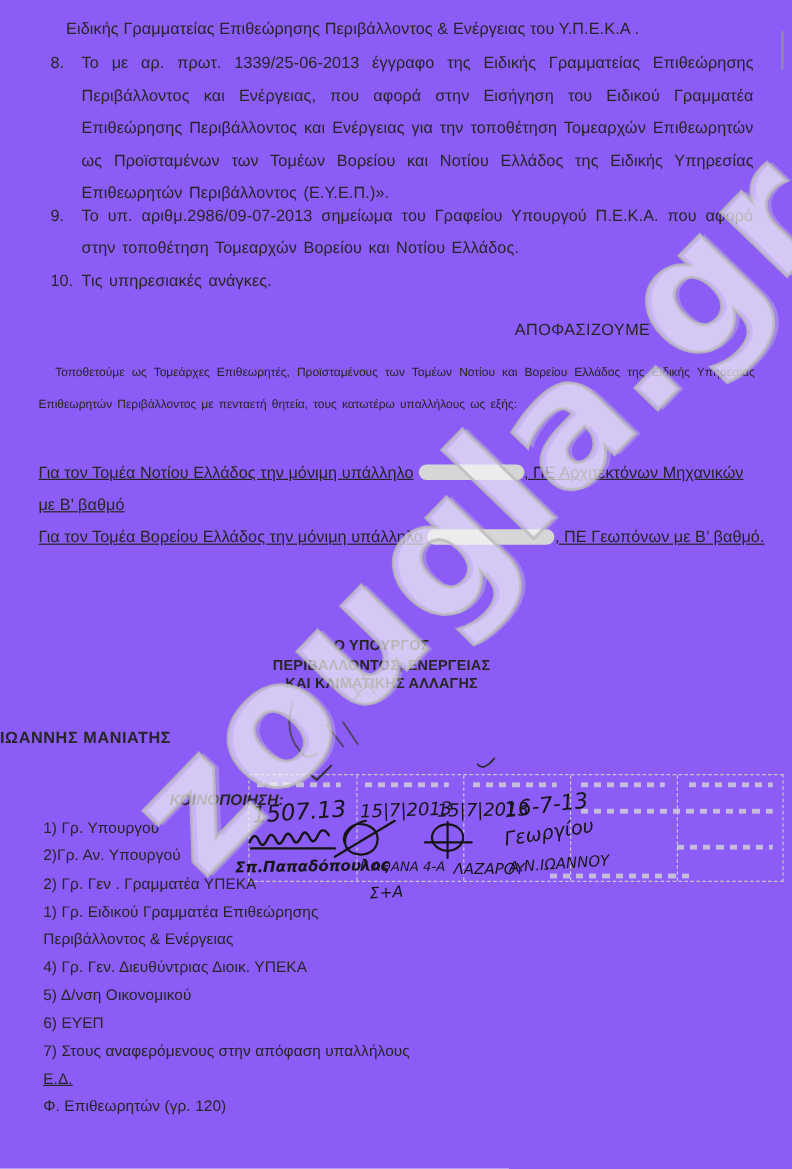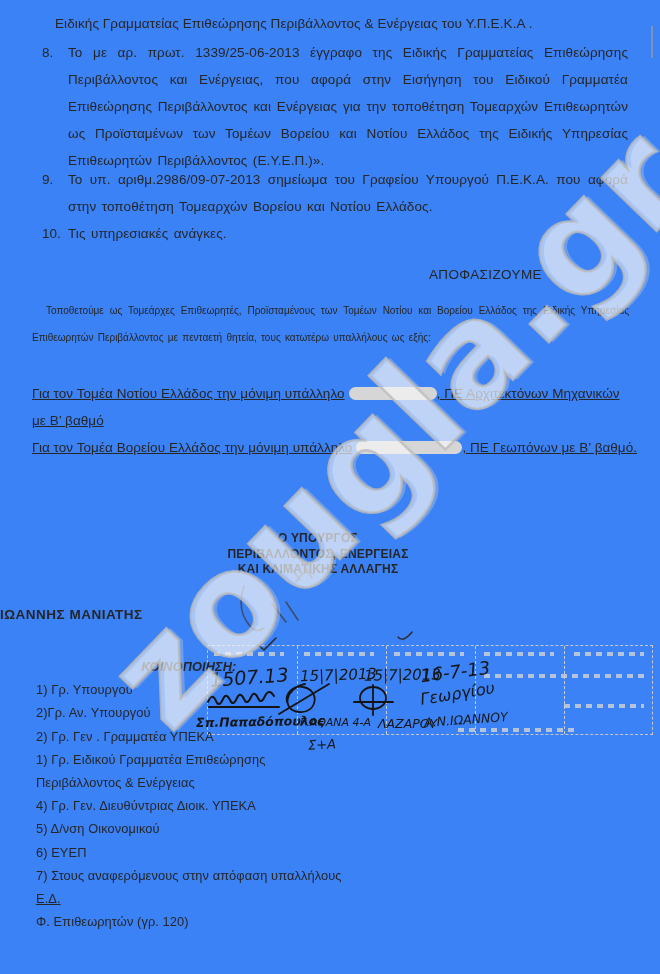--- a/index.html
+++ b/index.html
@@ -1,17 +1,17 @@
 <!DOCTYPE html>
 <html><head>
 <meta charset="utf-8">
 <style>
   html,body{margin:0;padding:0;background:#ffffff;}
   .page{
-    position:relative;width:660px;height:974px;background:#3b82f6;
+    position:relative;width:660px;height:974px;background:#8b5cf6;
     font-family:"Liberation Sans", sans-serif;color:#262626;overflow:hidden;
   }
   .intro{position:absolute;left:55px;top:16px;font-size:13.5px;letter-spacing:.1px;}
   .item{position:absolute;left:42px;width:586px;display:flex;font-size:13.5px;line-height:27px;}
   .num{flex:0 0 26px;}
   .itxt{flex:1;text-align:justify;letter-spacing:.1px;word-spacing:1.5px;}
   .heading{position:absolute;left:0;top:267px;width:542px;text-align:right;
     font-weight:normal;font-size:13.5px;letter-spacing:.4px;}
   .para{position:absolute;left:32px;top:297px;width:597px;font-size:10px;line-height:27px;
     text-align:justify;text-indent:14px;word-spacing:1.5px;}

